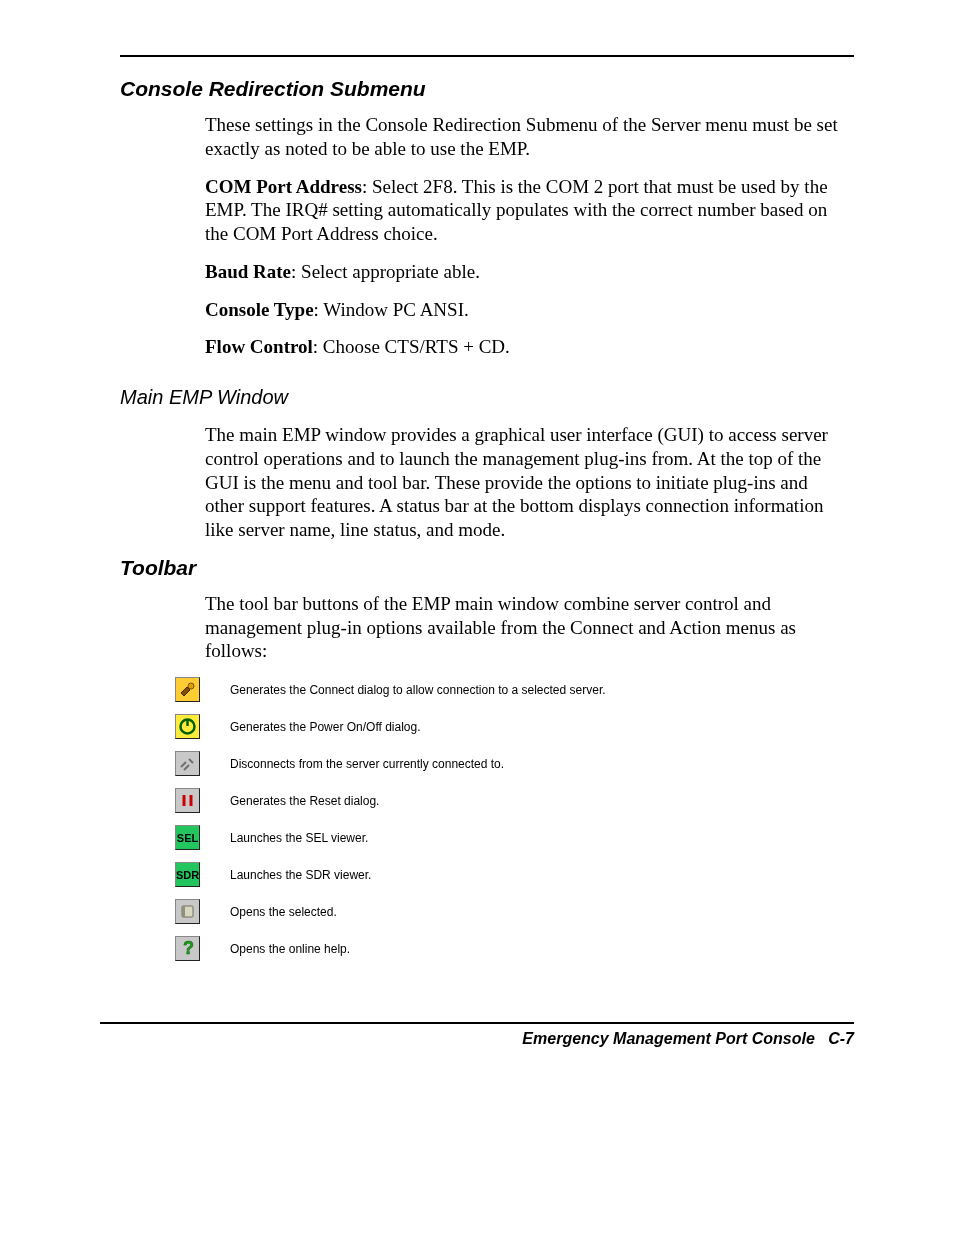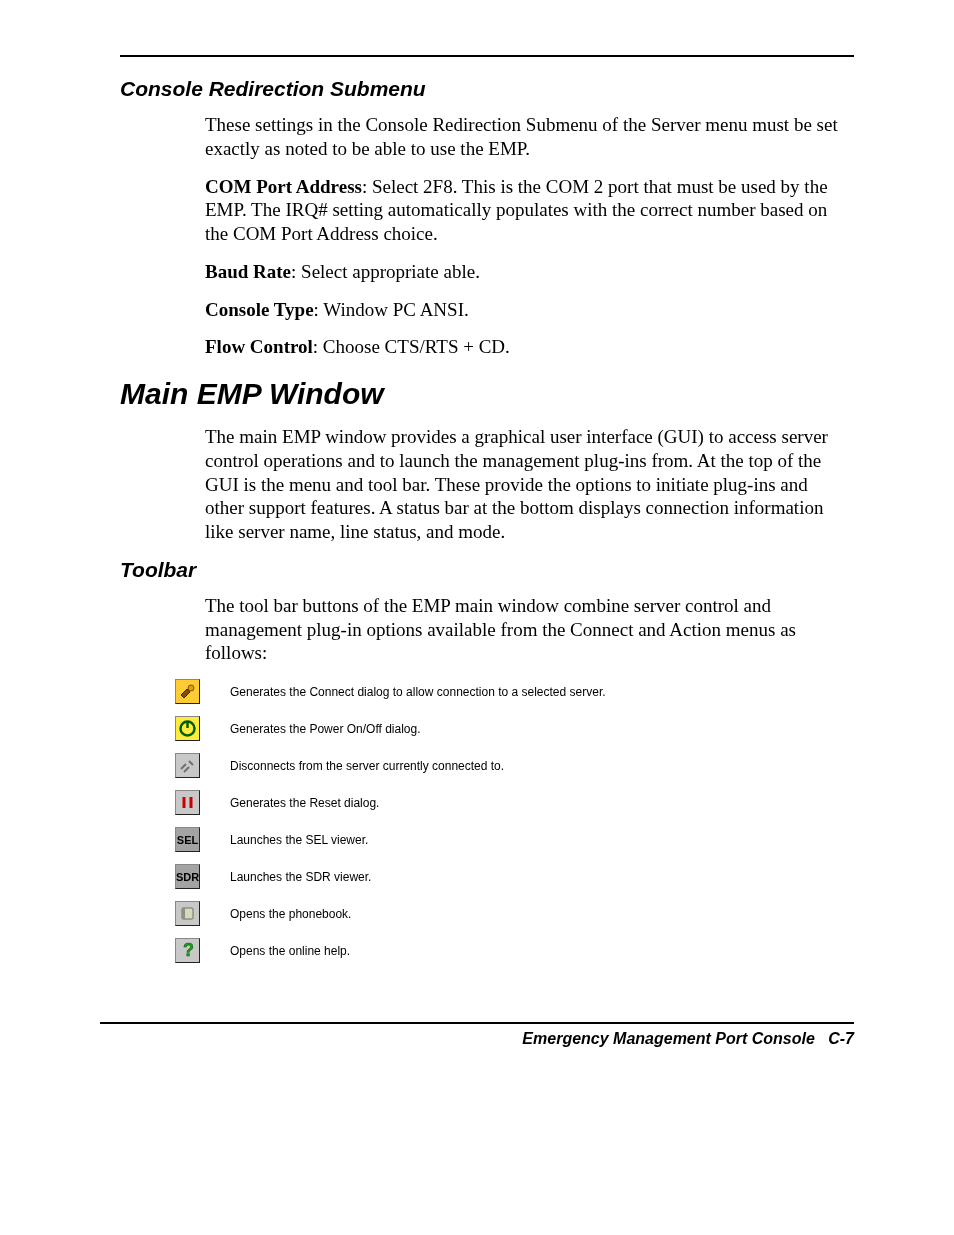--- a/index.html
+++ b/index.html
@@ -22,24 +22,24 @@
   }
   .h2 {
     font-family: Arial, Helvetica, sans-serif;
     font-weight: bold;
     font-style: italic;
     font-size: 21px;
     margin: 6px 0 12px 0;
   }
   .h1 {
     font-family: Arial, Helvetica, sans-serif;
-    font-weight: bold;
+    font-weight: normal;
     font-style: italic;
-    font-size: 30px;
-    margin: 18px 0 14px 0;
+    font-size: 20px;
+    margin: 27px 0 14px 0;
   }
   .body-indent {
     margin-left: 85px;
     margin-right: 8px;
   }
   .para {
     font-size: 19px;
     line-height: 1.25;
     margin: 0 0 14px 0;
   }
@@ -87,21 +87,21 @@
     font-family: Arial, Helvetica, sans-serif;
     font-weight: bold;
     font-style: italic;
     font-size: 16px;
     text-align: right;
   }
   
   .ic-connect { background: #ffcc33; }
   .ic-power  { background: #ffeb3b; }
   .ic-sel, .ic-sdr, .ic-fru {
-    background: #a3a3a3;
+    background: #22c55e;
     color: #000;
   }
   .ic-help { color: #006400; font-size: 18px; font-weight: bold; }
   svg { display: block; }
 </style>
 </head>
 <body>
 
 <div class="page">
   <div class="hrule-top"></div>
@@ -177,21 +177,21 @@
     </div>
 
 
     <div class="toolbar-row">
       <div class="tb-icon">
         <svg width="17" height="17" viewBox="0 0 17 17">
             <rect x="3" y="3" width="11" height="11" rx="1" fill="#d8d8c0" stroke="#707060"></rect>
             <rect x="3" y="3" width="3" height="11" fill="#909080"></rect>
           </svg>
       </div>
-      <div class="tb-desc">Opens the phonebook.</div>
+      <div class="tb-desc">Opens the selected.</div>
     </div>
 
     <div class="toolbar-row">
       <div class="tb-icon ic-help">
         <svg width="17" height="19" viewBox="0 0 17 19">
             <text x="4" y="15" font-family="Arial" font-size="18" font-weight="bold" fill="#1aa01a" stroke="#0a600a" stroke-width="0.5">?</text>
           </svg>
       </div>
       <div class="tb-desc">Opens the online help.</div>
     </div>

